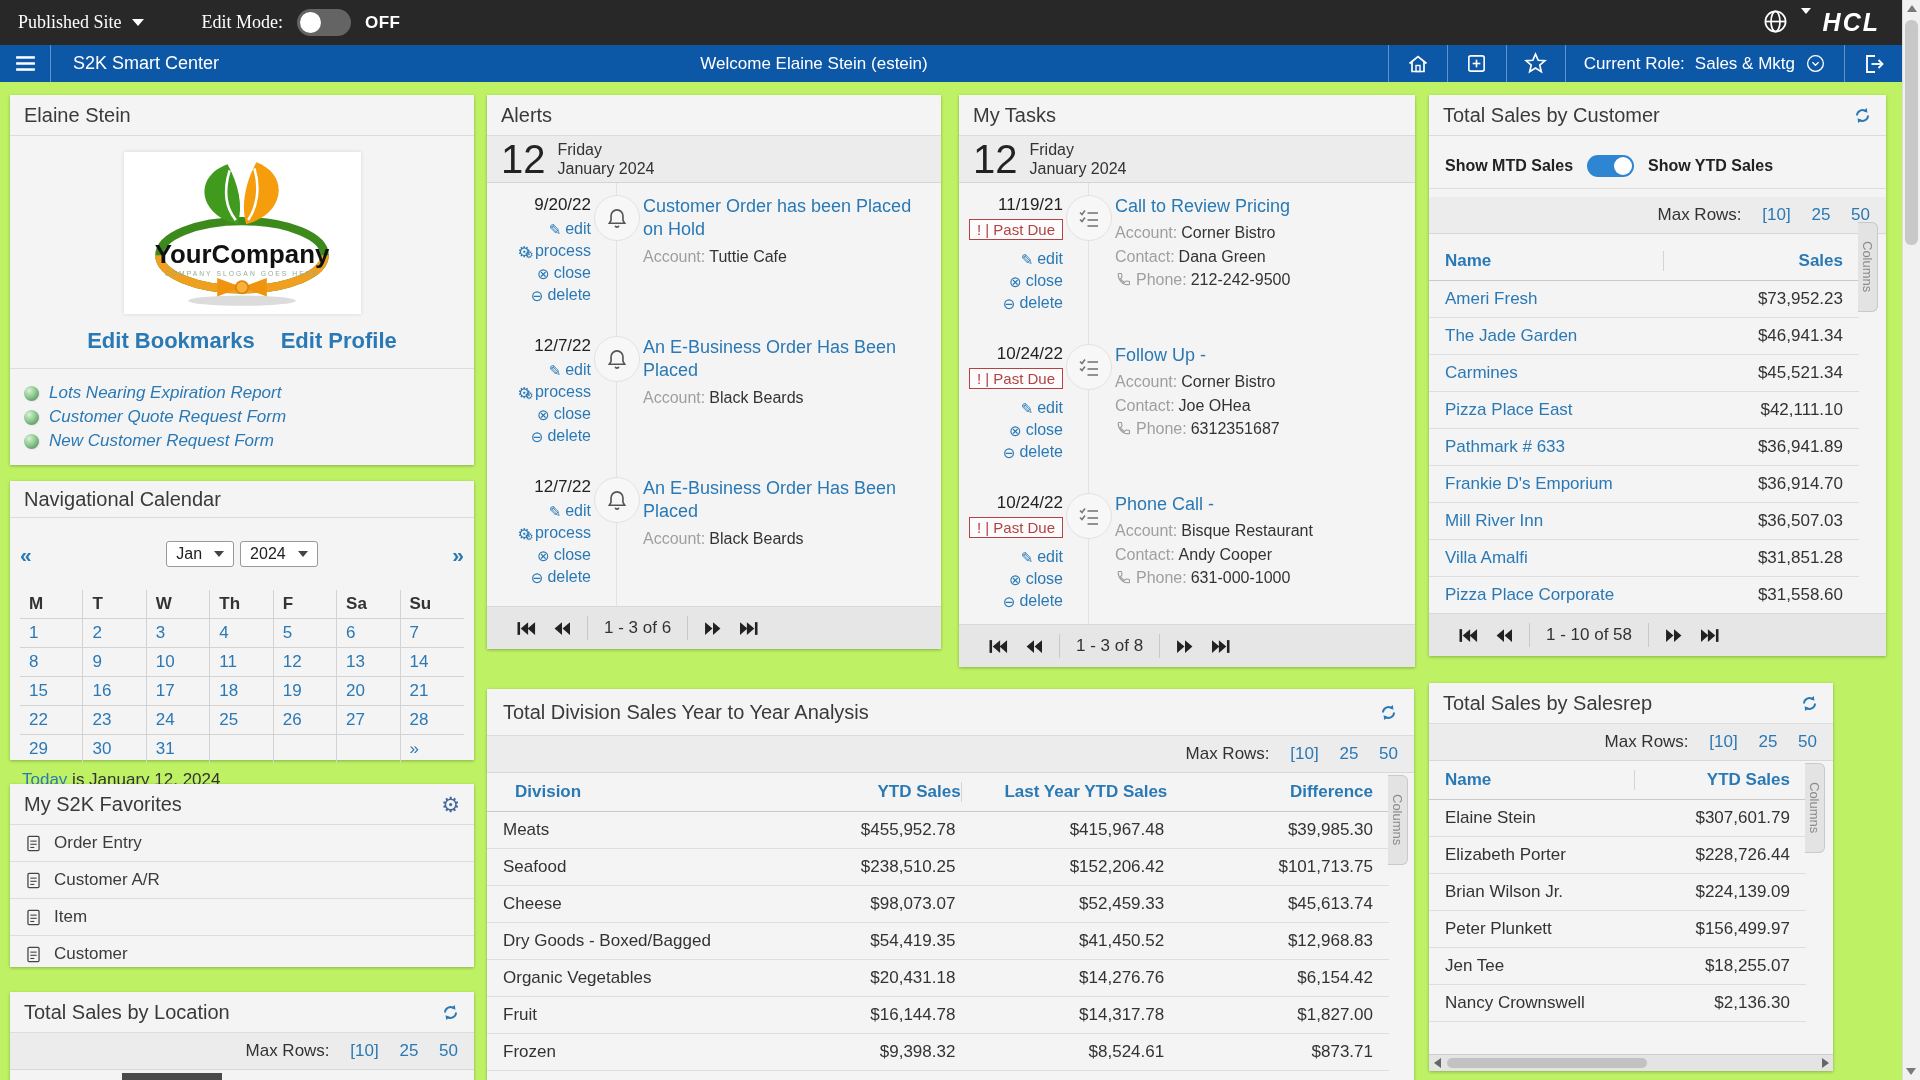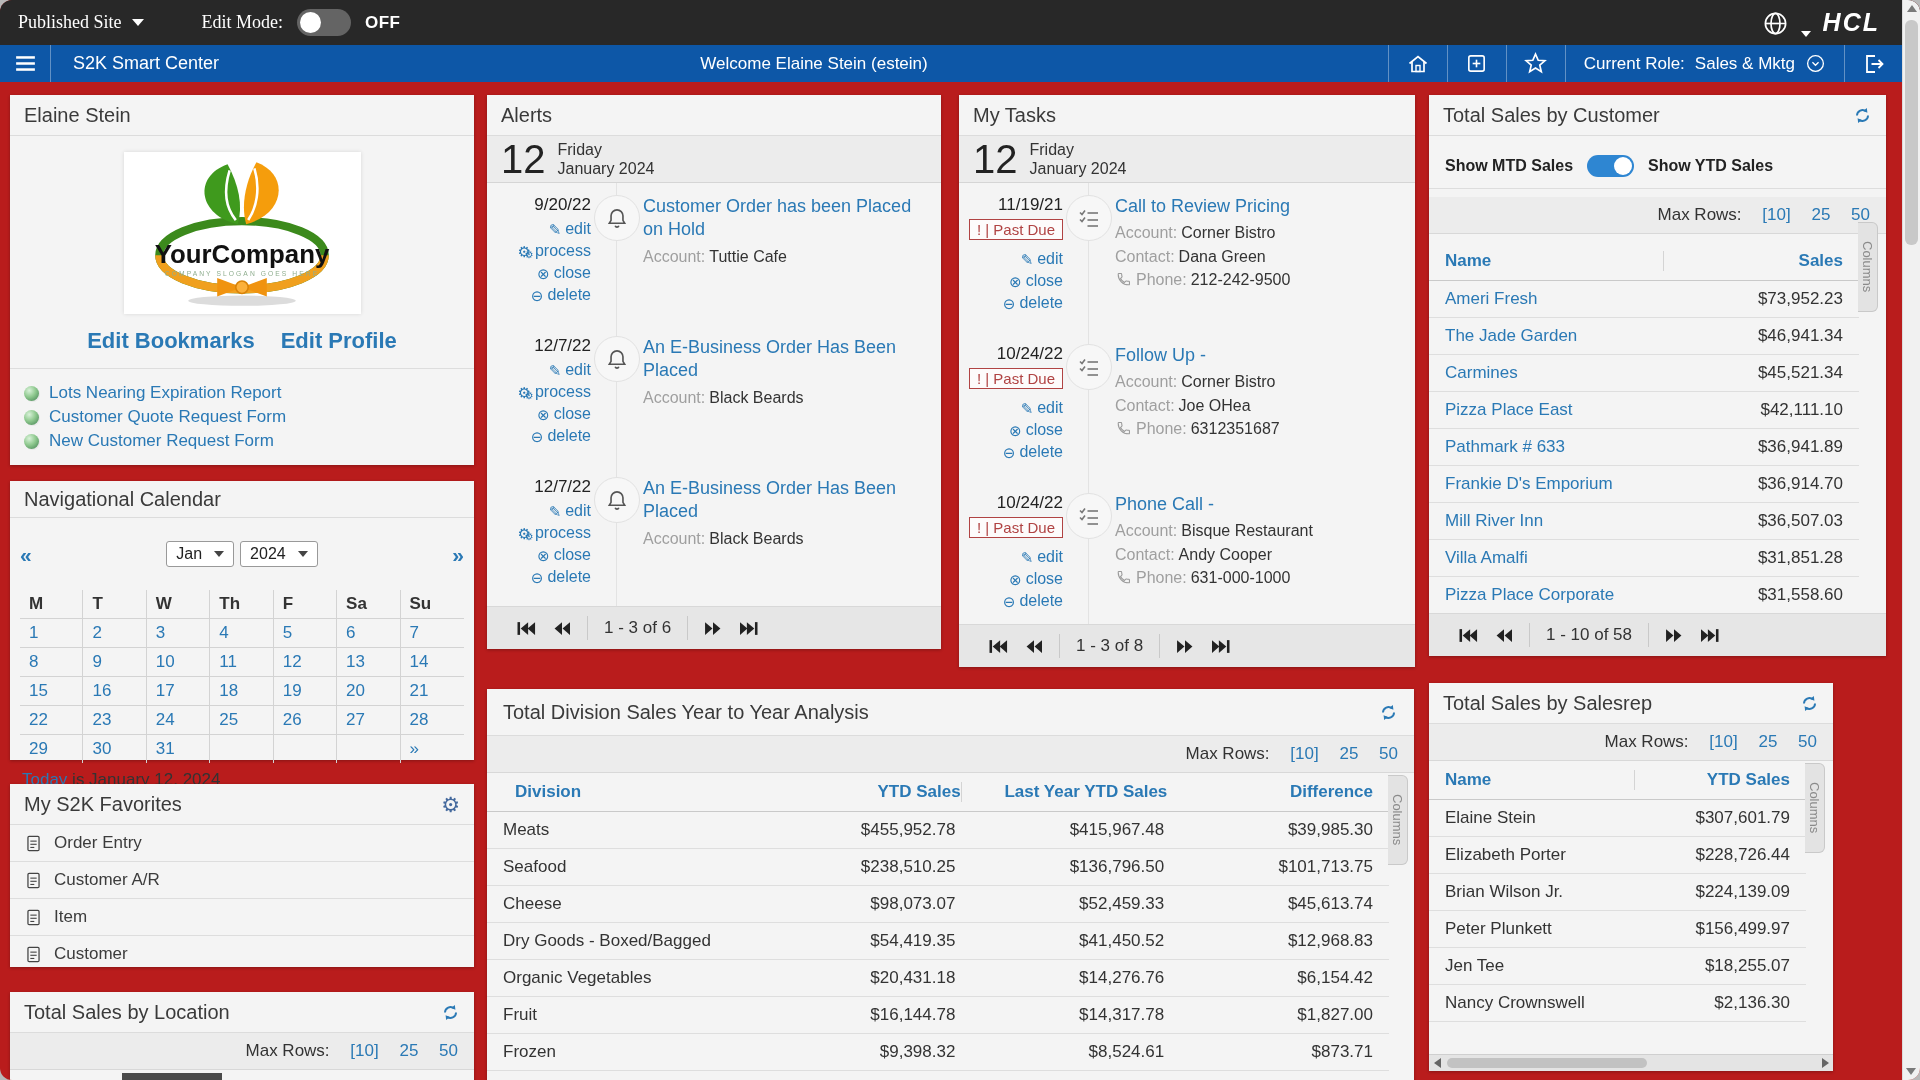--- a/index.html
+++ b/index.html
@@ -1,26 +1,26 @@
 <!DOCTYPE html>
 <html><head>
 <meta charset="utf-8">
 <style>
   html,body{margin:0;padding:0;}
   body{font-family:"Liberation Sans",sans-serif;background:#b8b8b8;}
-  .stage{position:relative;width:1920px;height:1080px;overflow:hidden;background:#b91c1c;border-radius:12px;}
+  .stage{position:relative;width:1920px;height:1080px;overflow:hidden;background:#bef264;}
 
   
   .topbar{position:absolute;top:0;left:0;right:0;height:45px;background:#282828;color:#fff;display:flex;align-items:center;z-index:5;}
   .pub{margin-left:18px;font-family:"Liberation Serif",serif;font-size:18px;display:flex;align-items:center;gap:10px;cursor:pointer;}
   .editlab{margin-left:58px;font-family:"Liberation Serif",serif;font-size:18px;}
   .sw1{width:54px;height:27px;border-radius:14px;background:#646464;position:relative;margin-left:14px;cursor:pointer;}
   .sw1 .knob{position:absolute;left:3px;top:3px;width:21px;height:21px;border-radius:50%;background:#fff;}
   .offtxt{margin-left:14px;font-weight:bold;font-size:17px;letter-spacing:.5px;}
-  .topright{margin-left:auto;display:flex;align-items:flex-end;margin-right:40px;gap:12px;}
+  .topright{margin-left:auto;display:flex;align-items:flex-start;margin-right:40px;gap:12px;}
   .hcl{font-weight:800;font-style:italic;font-size:25px;letter-spacing:2px;}
 
   
   .navbar{position:absolute;top:45px;left:0;right:0;height:37px;background:#0d57a7;color:#fff;display:flex;align-items:center;z-index:5;}
   .burger{width:50px;height:37px;display:flex;align-items:center;justify-content:center;border-right:1px solid rgba(255,255,255,.35);cursor:pointer;}
   .appname{margin-left:22px;font-size:18px;}
   .welcome{position:absolute;left:814px;transform:translateX(-50%);font-size:17px;}
   .navright{position:absolute;right:17px;top:0;height:37px;display:flex;align-items:stretch;}
   .nbtn{width:58px;display:flex;align-items:center;justify-content:center;border-left:1px solid rgba(255,255,255,.35);cursor:pointer;}
   .rolebtn{display:flex;align-items:center;gap:10px;padding:0 18px;border-left:1px solid rgba(255,255,255,.35);font-size:17px;cursor:pointer;}
@@ -33,21 +33,21 @@
   .maxrows a{color:#2a79b5;text-decoration:none;margin-left:16px;cursor:pointer;}
   .pagerbar{background:#e6e6e6;border-top:1px solid #d8d8d8;padding:9px 0 9px 28px;display:flex;align-items:center;flex:none;}
   .pgico{width:22px;height:17px;margin-right:14px;cursor:pointer;}
   .prange{padding:2px 16px;margin-right:14px;border-left:1px solid #c9c9c9;border-right:1px solid #c9c9c9;font-size:17px;color:#333;}
   .ref{width:19px;height:19px;cursor:pointer;}
 
   
   .logo-box{width:237px;height:177px;margin:16px auto 14px;background:#fff;box-shadow:0 0 4px rgba(0,0,0,.12);display:flex;align-items:center;justify-content:center;}
   .plinks{display:flex;justify-content:center;gap:26px;font-weight:bold;font-size:22px;padding-bottom:14px;border-bottom:1px solid #ddd;}
   .plinks a{color:#2a79b5;text-decoration:none;cursor:pointer;}
-  .bookmarks{padding:10px 14px;}
+  .bookmarks{padding:10px 14px;font-style:italic;}
   .bm{display:flex;align-items:center;gap:10px;margin:4px 0;font-size:17px;}
   .bm a{color:#2a79b5;text-decoration:none;cursor:pointer;}
   .sphere{width:15px;height:15px;border-radius:50%;background:radial-gradient(circle at 35% 30%,#d9f2d9 0%,#8fc98f 45%,#3e7d4e 100%);box-shadow:1px 1px 0 #e8e8e8;flex:none;}
 
   
   .cal-nav{display:flex;align-items:center;padding:7px 10px;}
   .cal-arrow{color:#2a79b5;font-size:21px;font-weight:bold;text-decoration:none;cursor:pointer;line-height:1;}
   .selgrp{margin:16px auto;display:flex;gap:6px;}
   .sel{background:#fff;border:1px solid #999;border-radius:3px;padding:3px 9px;font-size:16px;color:#222;display:flex;align-items:center;gap:12px;cursor:pointer;}
   .dcaret{width:0;height:0;border-left:5px solid transparent;border-right:5px solid transparent;border-top:6px solid #444;}
@@ -776,21 +776,21 @@
           <div class="trow">
             <div class="c1 tl">Meats</div>
             <div class="c2 tr">$455,952.78</div>
             <div class="c3 tr">$415,967.48</div>
             <div class="c4 tr">$39,985.30</div>
           </div>
 
           <div class="trow">
             <div class="c1 tl">Seafood</div>
             <div class="c2 tr">$238,510.25</div>
-            <div class="c3 tr">$136,796.50</div>
+            <div class="c3 tr">$152,206.42</div>
             <div class="c4 tr">$101,713.75</div>
           </div>
 
           <div class="trow">
             <div class="c1 tl">Cheese</div>
             <div class="c2 tr">$98,073.07</div>
             <div class="c3 tr">$52,459.33</div>
             <div class="c4 tr">$45,613.74</div>
           </div>
 

